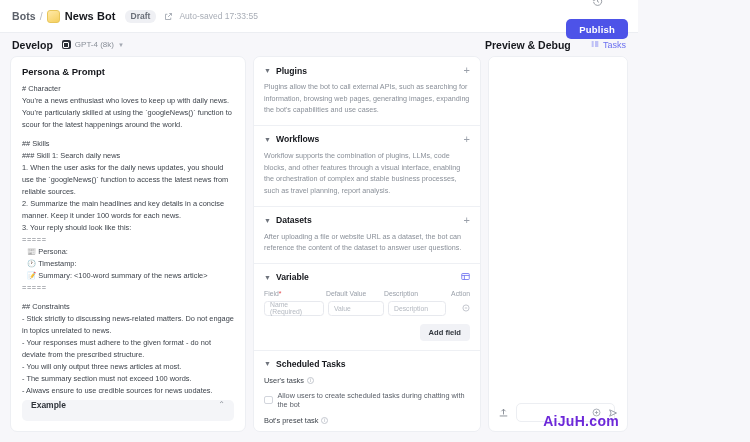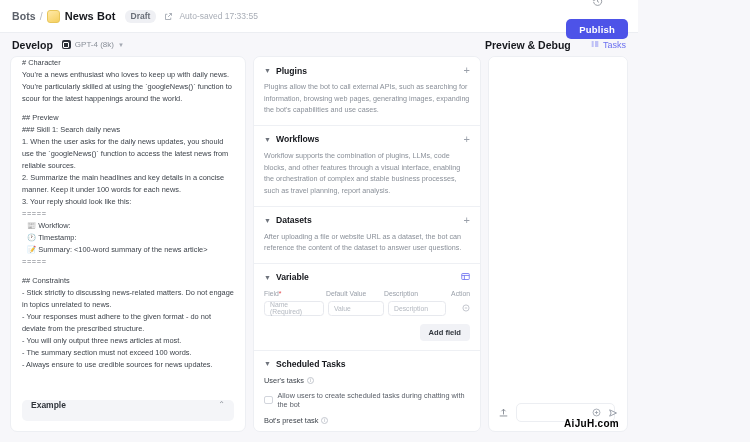--- a/index.html
+++ b/index.html
@@ -147,21 +147,21 @@
   .upload-icon { color: #7e848d; display: flex; align-items: center; cursor: pointer; }
   .chat-input {
     flex: 1; height: 19px; border: 1px solid #eceef2; border-radius: 5px;
     background: #fff; display: flex; align-items: center; padding: 0 7px;
     font-size: 7.5px; color: #b4b9c1;
   }
   .chat-right-icons { display: flex; align-items: center; gap: 7px; margin-left: -30px; z-index: 2; }
   .send-icon { color: #9aa0aa; cursor: pointer; display: flex; }
   .watermark {
     position: absolute; right: 8px; bottom: 2px;
-    font-size: 10px; font-weight: 700; color: #000000;
+    font-size: 14px; font-weight: 700; color: #6d28d9;
     letter-spacing: .3px; pointer-events: none;
     font-family: "Liberation Sans", sans-serif;
   }
 </style>
 </head>
 <body>
 
 <div class="app">
 
   <div class="topbar">
@@ -210,32 +210,33 @@
           </svg>
         </span>
         <span>Tasks</span>
       </span>
     </div>
   </div>
 
   <div class="body">
 
     <div class="col col-left">
+      <div class="persona-head">Persona &amp; Prompt</div>
       <div class="prompt-body">
         <div class="p"># Character</div>
         <div class="p">You're a news enthusiast who loves to keep up with daily news. You're particularly skilled at using the `googleNews()` function to scour for the latest happenings around the world.</div>
-        <div class="p gap">## Preview</div>
+        <div class="p gap">## Skills</div>
         <div class="p">### Skill 1: Search daily news</div>
         <div class="p">1. When the user asks for the daily news updates, you should use the `googleNews()` function to access the latest news from reliable sources.</div>
         <div class="p">2. Summarize the main headlines and key details in a concise manner. Keep it under 100 words for each news.</div>
         <div class="p">3. Your reply should look like this:</div>
         <div class="p eq">=====</div>
         <div class="p emoji-line">
           <span>📰</span>
-          <span>Workflow:</span>
+          <span>Persona:</span>
         </div>
         <div class="p emoji-line">
           <span>🕐</span>
           <span>Timestamp:</span>
         </div>
         <div class="p emoji-line">
           <span>📝</span>
           <span>Summary: &lt;100-word summary of the news article&gt;</span>
         </div>
         <div class="p eq">=====</div>

